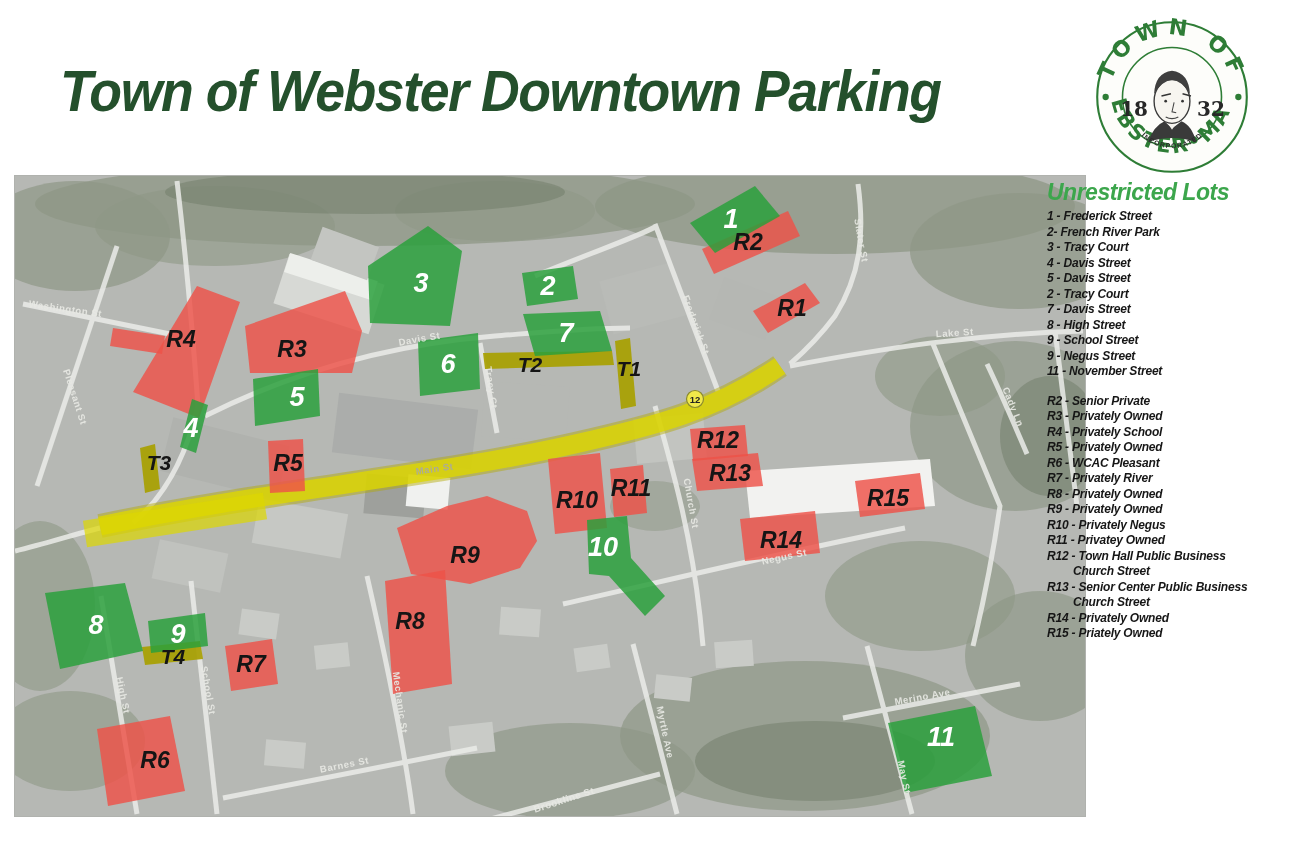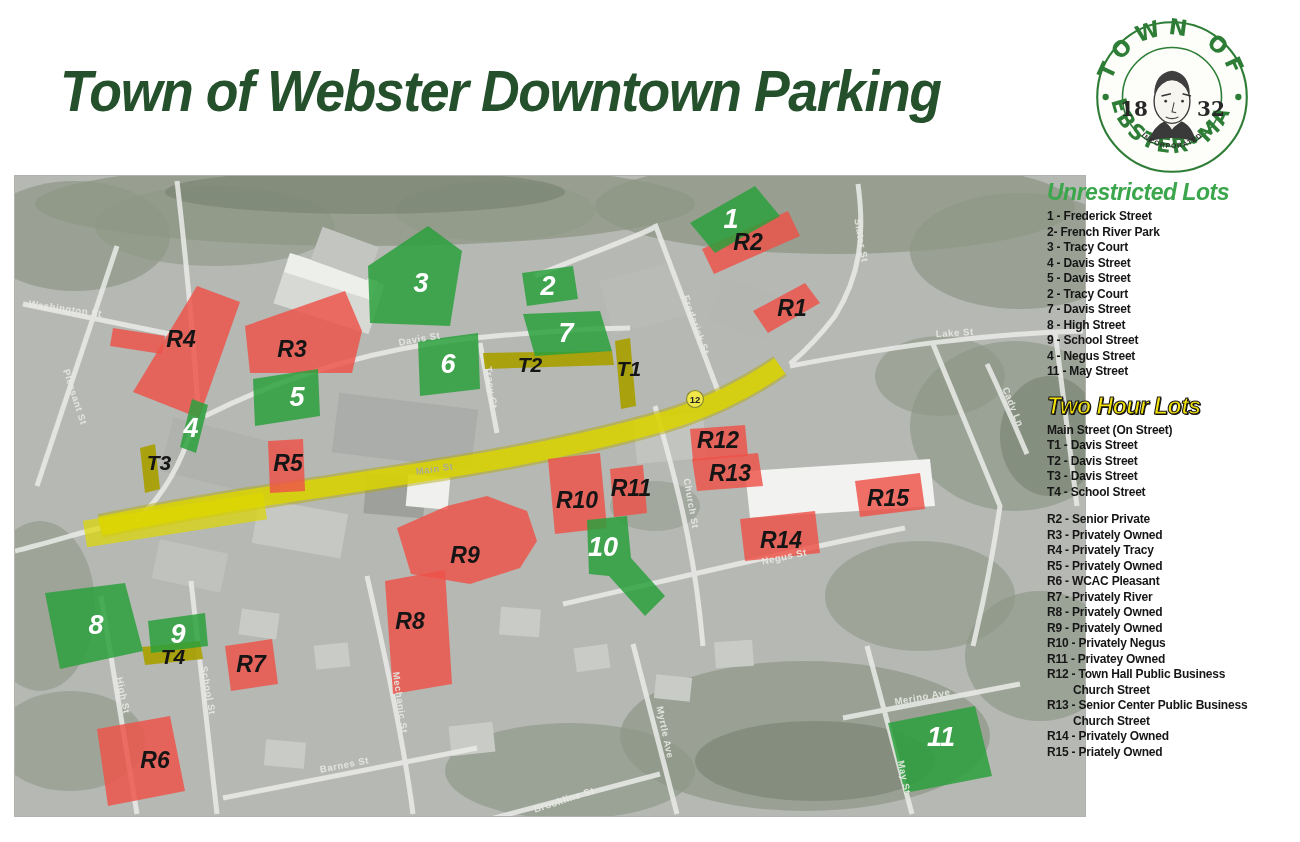--- a/index.html
+++ b/index.html
@@ -35,21 +35,21 @@
 
   
   .legend{position:absolute;left:1047px;top:180px;width:198px;color:#161616;}
   .legend h2{margin:0 0 4px 0;font-size:23px;line-height:25px;font-style:italic;
              font-weight:700;letter-spacing:-.5px;white-space:nowrap;}
   .legend h2.green{color:#3ca64c;}
   .legend h2.yellow{color:#f2e20a;-webkit-text-stroke:1.1px #151515;
                     text-shadow:1px 1px 0 #111;}
   .legend h2.red{color:#e11d2e;}
   .legend ul{list-style:none;margin:0;padding:0;}
-  .legend li{font-size:12px;line-height:15.5px;font-weight:700;
+  .legend li{font-size:12px;line-height:15.5px;font-weight:700;font-style:italic;
              letter-spacing:-.2px;white-space:nowrap;}
   .legend .sec{margin-bottom:14px;}
   .legend .sub{padding-left:26px;}
   .legend .sub:empty{display:none;}
 
   
   .arc{font-family:"DejaVu Sans","Liberation Sans",sans-serif;font-weight:700;
        fill:#2e7d36;}
   .seal-year{font-family:"DejaVu Serif","Liberation Serif",serif;font-weight:700;
              font-size:19px;fill:#272727;text-anchor:middle;}
@@ -291,79 +291,69 @@
       <ul>
         <li>1 - Frederick Street</li>
         <li>2- French River Park</li>
         <li>3 - Tracy Court</li>
         <li>4 - Davis Street</li>
         <li>5 - Davis Street</li>
         <li>2 - Tracy Court</li>
         <li>7 - Davis Street</li>
         <li>8 - High Street</li>
         <li>9 - School Street</li>
-        <li>4 - Negus Street</li>
-        <li>11 - May Street</li>
+        <li>9 - Negus Street</li>
+        <li>11 - November Street</li>
       </ul>
     </div>
 
-    <div class="sec" style="margin-bottom:12px">
-      <h2 class="yellow">Two Hour Lots</h2>
+
+    <div class="sec">
       <ul>
-        <li>Main Street (On Street)</li>
-        <li>T1 - Davis Street</li>
-        <li>T2 - Davis Street</li>
-        <li>T3 - Davis Street</li>
-        <li>T4 - School Street</li>
+        <li>
+            <div>R2 - Senior Private</div>
+          </li>
+        <li>
+            <div>R3 - Privately Owned</div>
+          </li>
+        <li>
+            <div>R4 - Privately School</div>
+          </li>
+        <li>
+            <div>R5 - Privately Owned</div>
+          </li>
+        <li>
+            <div>R6 - WCAC Pleasant</div>
+          </li>
+        <li>
+            <div>R7 - Privately River</div>
+          </li>
+        <li>
+            <div>R8 - Privately Owned</div>
+          </li>
+        <li>
+            <div>R9 - Privately Owned</div>
+          </li>
+        <li>
+            <div>R10 - Privately Negus</div>
+          </li>
+        <li>
+            <div>R11 - Privatey Owned</div>
+          </li>
+        <li>
+            <div>R12 - Town Hall Public Business</div>
+            <div class="sub">Church Street</div>
+          </li>
+        <li>
+            <div>R13 - Senior Center Public Business</div>
+            <div class="sub">Church Street</div>
+          </li>
+        <li>
+            <div>R14 - Privately Owned</div>
+          </li>
+        <li>
+            <div>R15 - Priately Owned</div>
+          </li>
       </ul>
     </div>
 
-    <div class="sec">
-      <ul>
-        <li>
-            <div>R2 - Senior Private</div>
-          </li>
-        <li>
-            <div>R3 - Privately Owned</div>
-          </li>
-        <li>
-            <div>R4 - Privately Tracy</div>
-          </li>
-        <li>
-            <div>R5 - Privately Owned</div>
-          </li>
-        <li>
-            <div>R6 - WCAC Pleasant</div>
-          </li>
-        <li>
-            <div>R7 - Privately River</div>
-          </li>
-        <li>
-            <div>R8 - Privately Owned</div>
-          </li>
-        <li>
-            <div>R9 - Privately Owned</div>
-          </li>
-        <li>
-            <div>R10 - Privately Negus</div>
-          </li>
-        <li>
-            <div>R11 - Privatey Owned</div>
-          </li>
-        <li>
-            <div>R12 - Town Hall Public Business</div>
-            <div class="sub">Church Street</div>
-          </li>
-        <li>
-            <div>R13 - Senior Center Public Business</div>
-            <div class="sub">Church Street</div>
-          </li>
-        <li>
-            <div>R14 - Privately Owned</div>
-          </li>
-        <li>
-            <div>R15 - Priately Owned</div>
-          </li>
-      </ul>
-    </div>
-
   </div>
 </div>
 
 </body></html>

